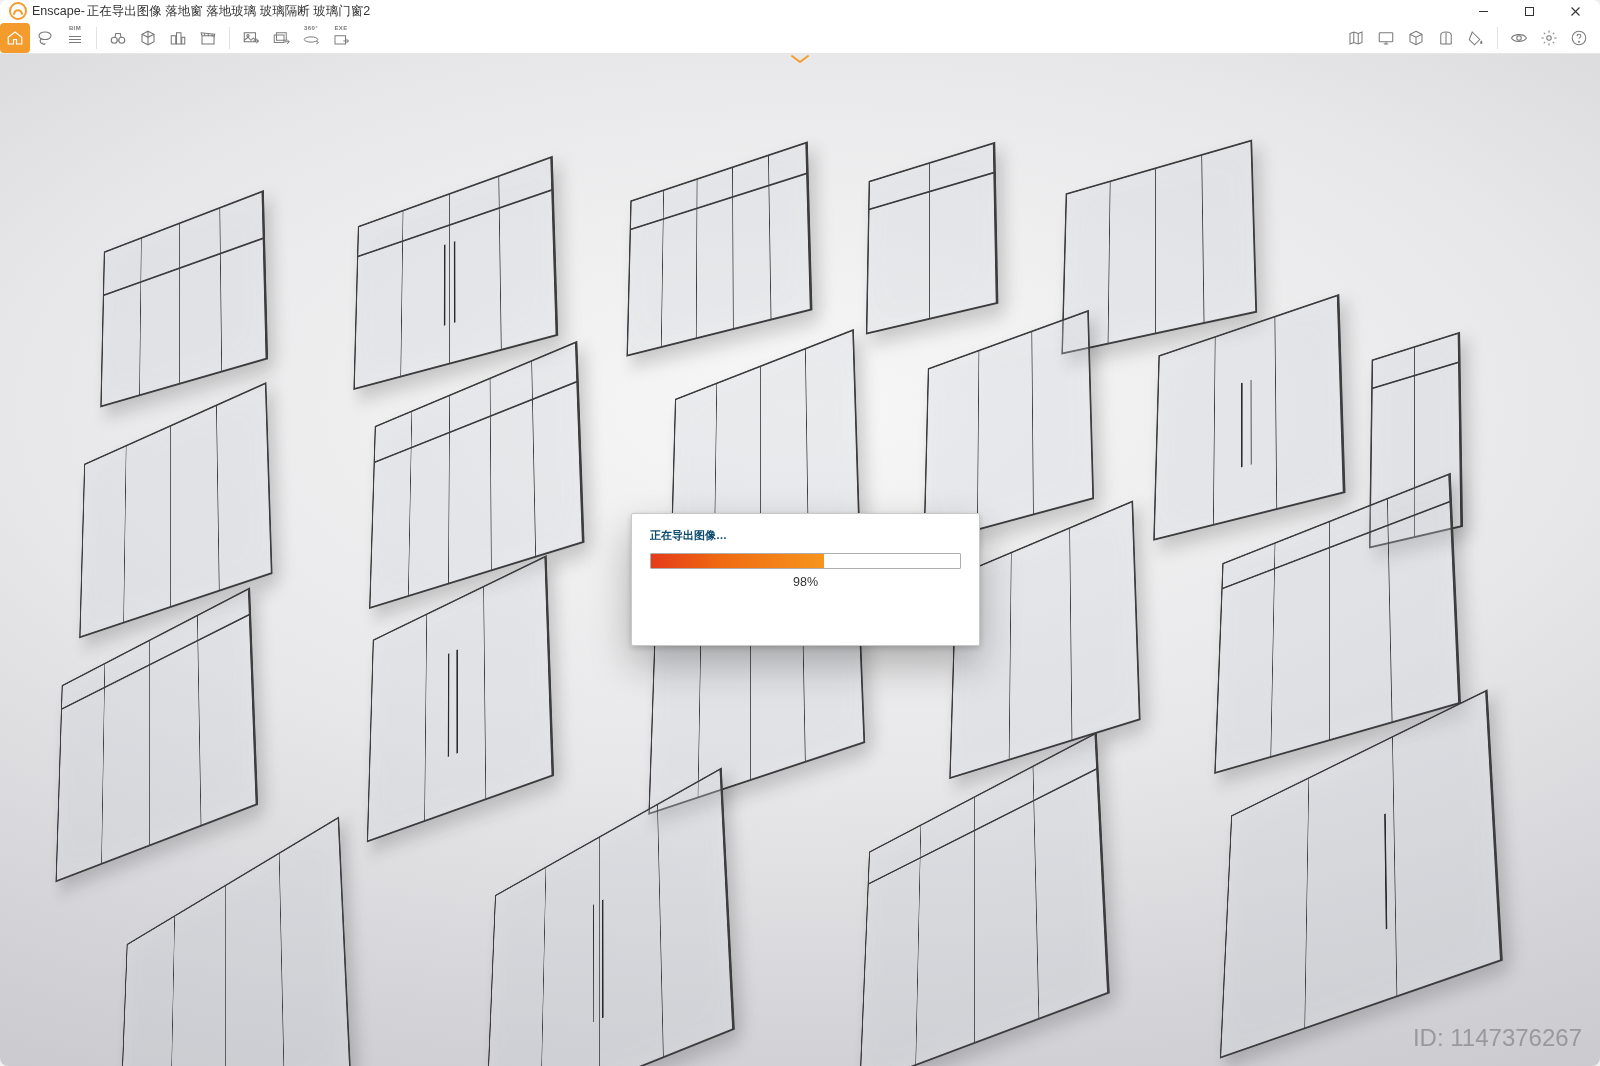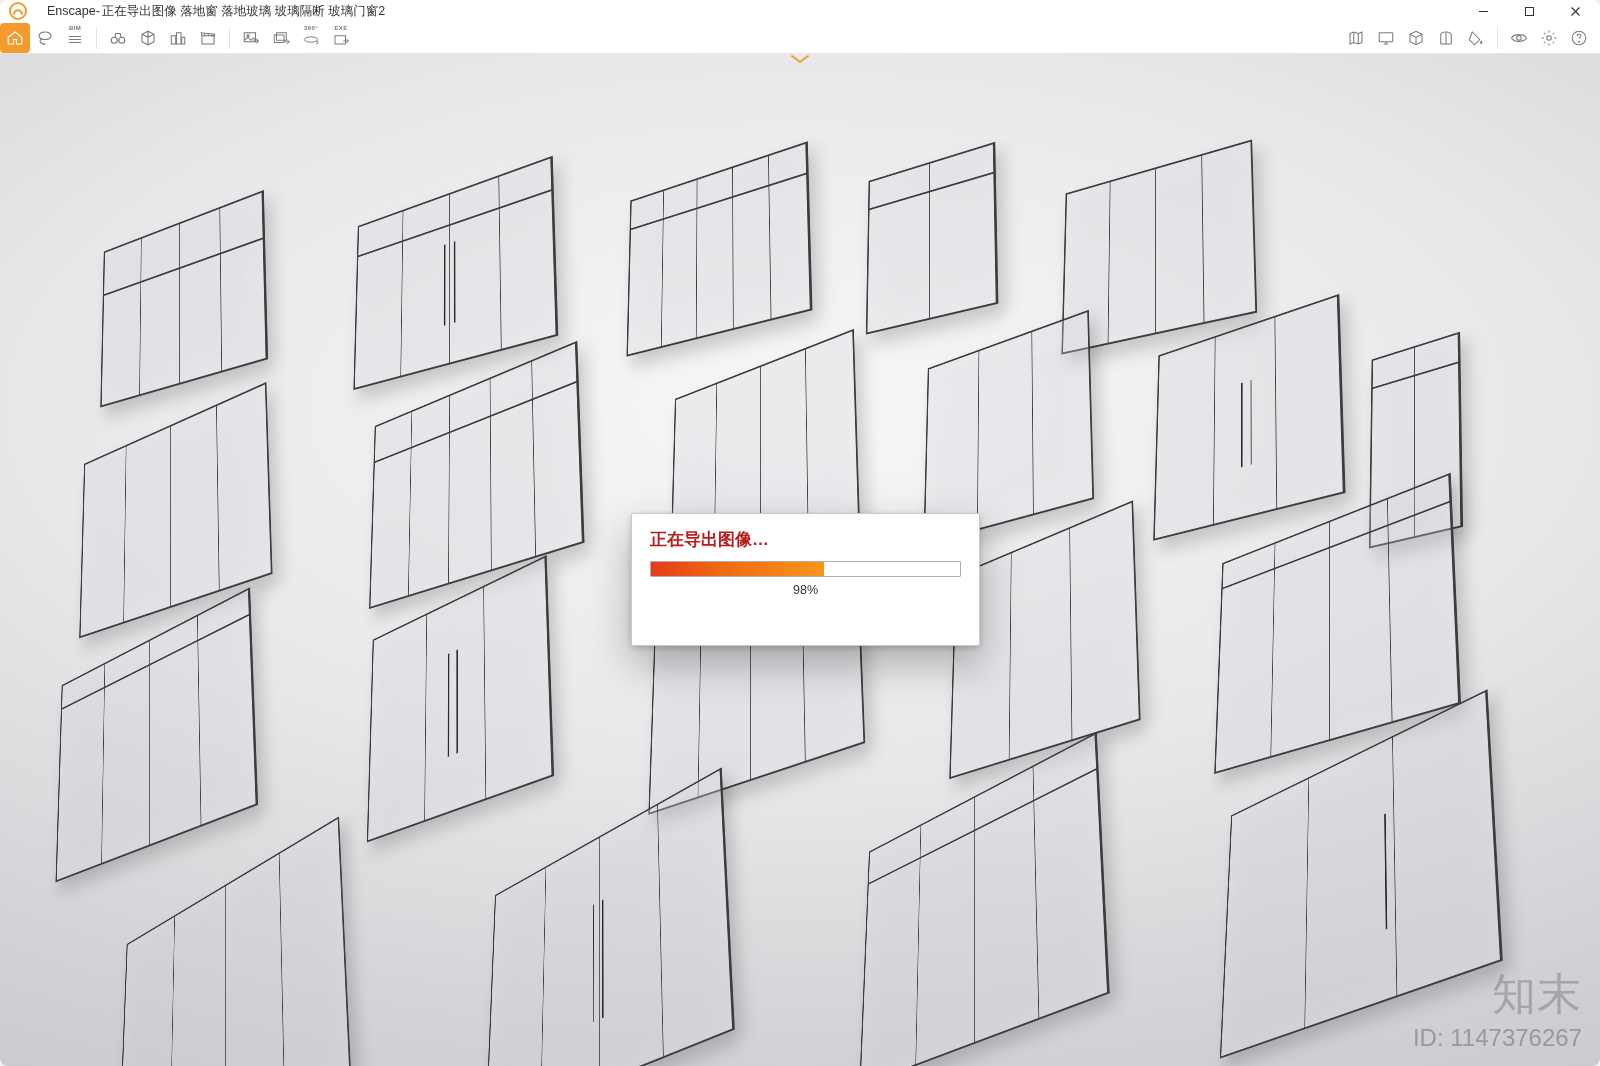--- a/index.html
+++ b/index.html
@@ -5,21 +5,21 @@
   * { margin: 0; padding: 0; box-sizing: border-box; }
   html, body { width: 1600px; height: 1066px; overflow: hidden; font-family: "Segoe UI", "Microsoft YaHei", sans-serif; background: #f0f0f0; }
   .window {
     position: absolute; inset: 0; background: #fff; display: flex; flex-direction: column; border-radius: 8px; overflow: hidden;
   }
   
   .titlebar {
     height: 22px; display: flex; align-items: center; padding: 0 2px; background: #fff; font-size: 12.5px; color: #333;
   }
   .titlebar .app-logo { width: 20px; height: 20px; display:flex; align-items:center; justify-content:center; margin: 0 4px 0 6px;}
-  .titlebar .app-name { font-weight: 400; margin-left: 15px; }
+  .titlebar .app-name { font-weight: 400; }
   .titlebar .doc-name { margin-left: 2px; color:#333; }
   .titlebar-spacer { flex: 1; }
   .win-btns { display: flex; }
   .win-btn { width: 46px; height: 22px; display:flex; align-items:center; justify-content:center; color:#333; }
   .win-btn svg { width: 11px; height: 11px; }
   
   .toolbar {
     height: 32px; background: #fff; border-bottom: 1px solid #e6e6e6; display:flex; align-items:center;
     padding: 0 6px 0 0;
   }
@@ -54,21 +54,21 @@
   .door .pane { flex:1; border-right:1.5px solid #3d3d3f; }
   .door .pane:last-child { border-right:none; }
   .door .hbar { position:absolute; left:0; right:0; height:2px; background:#3d3d3f; }
   .door .handlebar { position:absolute; width:1.5px; background:#2a2a2c; }
   
   .dialog {
     position:absolute; left:631px; top:459px; width:349px; height:133px; background:#fff; border:1px solid #c9c9c9;
     border-radius:2px; box-shadow: 0 18px 40px rgba(0,0,0,0.28), 0 2px 6px rgba(0,0,0,0.18);
     padding: 14px 18px 10px 18px; display:flex; flex-direction:column;
   }
-  .dialog-title { font-size:17px; font-weight:700; color:#b91c1c; }
+  .dialog-title { font-size:11px; font-weight:700; color:#0c4a6e; }
   .progress-wrap { margin-top:10px; height:16px; border:1px solid #aeaeae; border-radius:1px; background:#fff; overflow:hidden; }
   .progress-fill { height:100%; width:56%; background: linear-gradient(90deg, #e53b1a 0%, #ef6a12 40%, #f7951e 100%); }
   .progress-pct { margin-top:6px; font-size:12.5px; color:#333; text-align:center; }
   .dialog-actions { margin-top:auto; display:flex; justify-content:flex-end; padding-top:8px;}
   .cancel-btn { font-size:13px; color:#333; padding:4px 6px; background:none; border:none; }
   
   .wm-corner { position:absolute; right:18px; bottom:14px; text-align:right; }
   .wm-brand { font-size:44px; color:rgba(130,130,136,0.55); font-weight:500; letter-spacing:1px; font-family:"Microsoft YaHei","SimHei",sans-serif;}
   .wm-id { font-size:24px; color:rgba(130,130,136,0.7); font-weight:500; }
   .wm-id .idnum { font-family: "Segoe UI", sans-serif; margin-top: 20px; }
@@ -398,20 +398,19 @@
 
     <div class="dialog">
       <div class="dialog-title">正在导出图像…</div>
       <div class="progress-wrap">
         <div class="progress-fill"></div>
       </div>
       <div class="progress-pct">98%</div>
     </div>
 
     <div class="wm-corner">
-      <div class="wm-brand">知末</div>
       <div class="wm-id">
         <span>ID: </span><span class="idnum">1147376267</span>
       </div>
     </div>
   </div>
 
 </div>
 
 </body></html>

